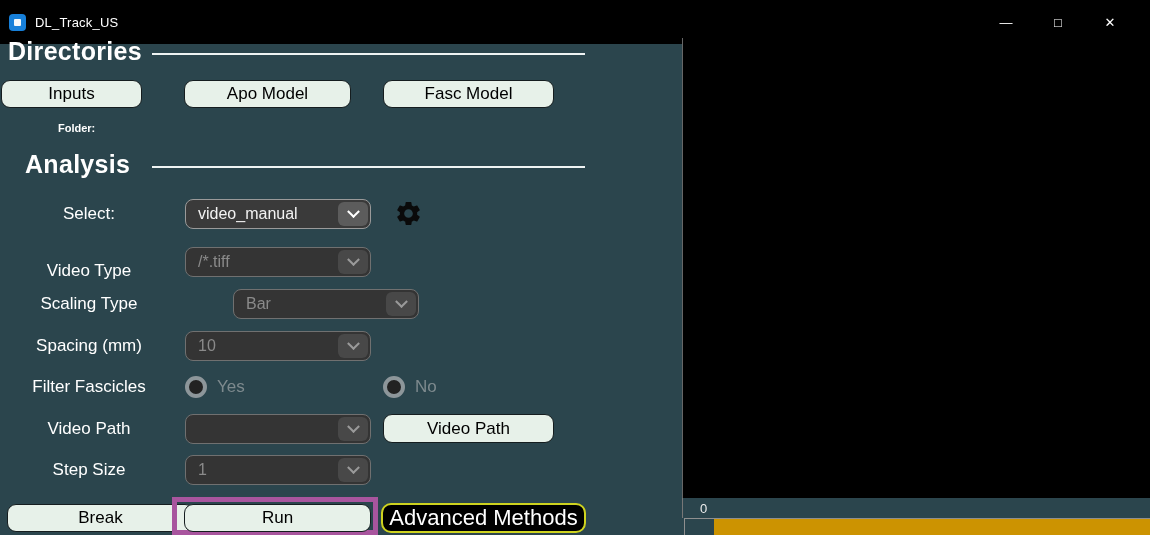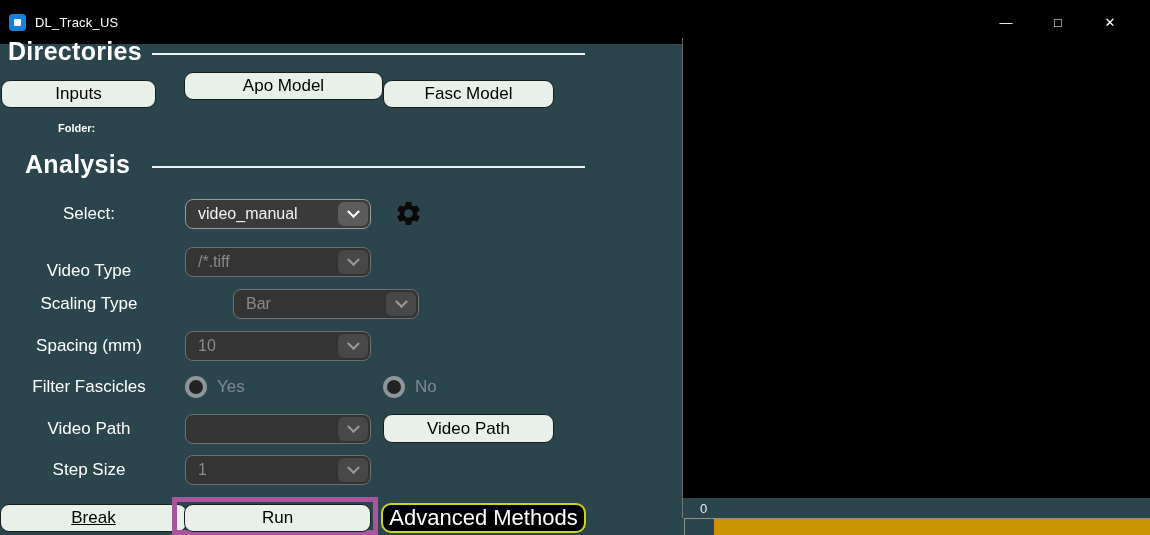--- a/index.html
+++ b/index.html
@@ -117,22 +117,22 @@
     <div class="win-controls">
       <div class="win-btn">—</div>
       <div class="win-btn">□</div>
       <div class="win-btn">✕</div>
     </div>
   </div>
 
   <div class="section-heading" style="left:8px; top:37px;">Directories</div>
   <div class="section-rule" style="left:152px; top:53px; width:433px;"></div>
 
-  <div class="btn-light" style="left:1px; top:80px; width:155px;">Inputs</div>
-  <div class="btn-light" style="left:184px; top:72px; width:199px;">Apo Model</div>
+  <div class="btn-light" style="left:1px; top:80px; width:141px;">Inputs</div>
+  <div class="btn-light" style="left:184px; top:80px; width:167px;">Apo Model</div>
   <div class="btn-light" style="left:383px; top:80px; width:171px;">Fasc Model</div>
 
   <div class="folder-label">Folder:</div>
 
   <div class="section-heading" style="left:25px; top:150px;">Analysis</div>
   <div class="section-rule" style="left:152px; top:166px; width:433px;"></div>
 
   <div class="row-label" style="top:204px;">Select:</div>
   <div class="dropdown" style="top:199px;">
     <span class="value">video_manual</span>
@@ -184,21 +184,21 @@
   <div class="btn-light" style="left:383px; top:414px; width:171px; height:29px;">Video Path</div>
 
   <div class="row-label" style="top:460px;">Step Size</div>
   <div class="dropdown disabled" style="top:455px;">
     <span class="value">1</span>
     <span class="chev-box">
         <span class="chev"></span>
       </span>
   </div>
 
-  <div class="btn-light" style="left:0; top:504px; width:187px;text-decoration:underline;">Break</div>
+  <div class="btn-light" style="left:7px; top:504px; width:187px;">Break</div>
   <div class="run-highlight"></div>
   <div class="btn-light" style="left:184px; top:504px; width:187px;">Run</div>
   <div class="btn-dark">Advanced Methods</div>
 
   <div class="display-area"></div>
   <div class="progress-row">
     <span class="progress-label">0</span>
   </div>
   <div class="progress-bar">
     <div class="progress-empty"></div>

